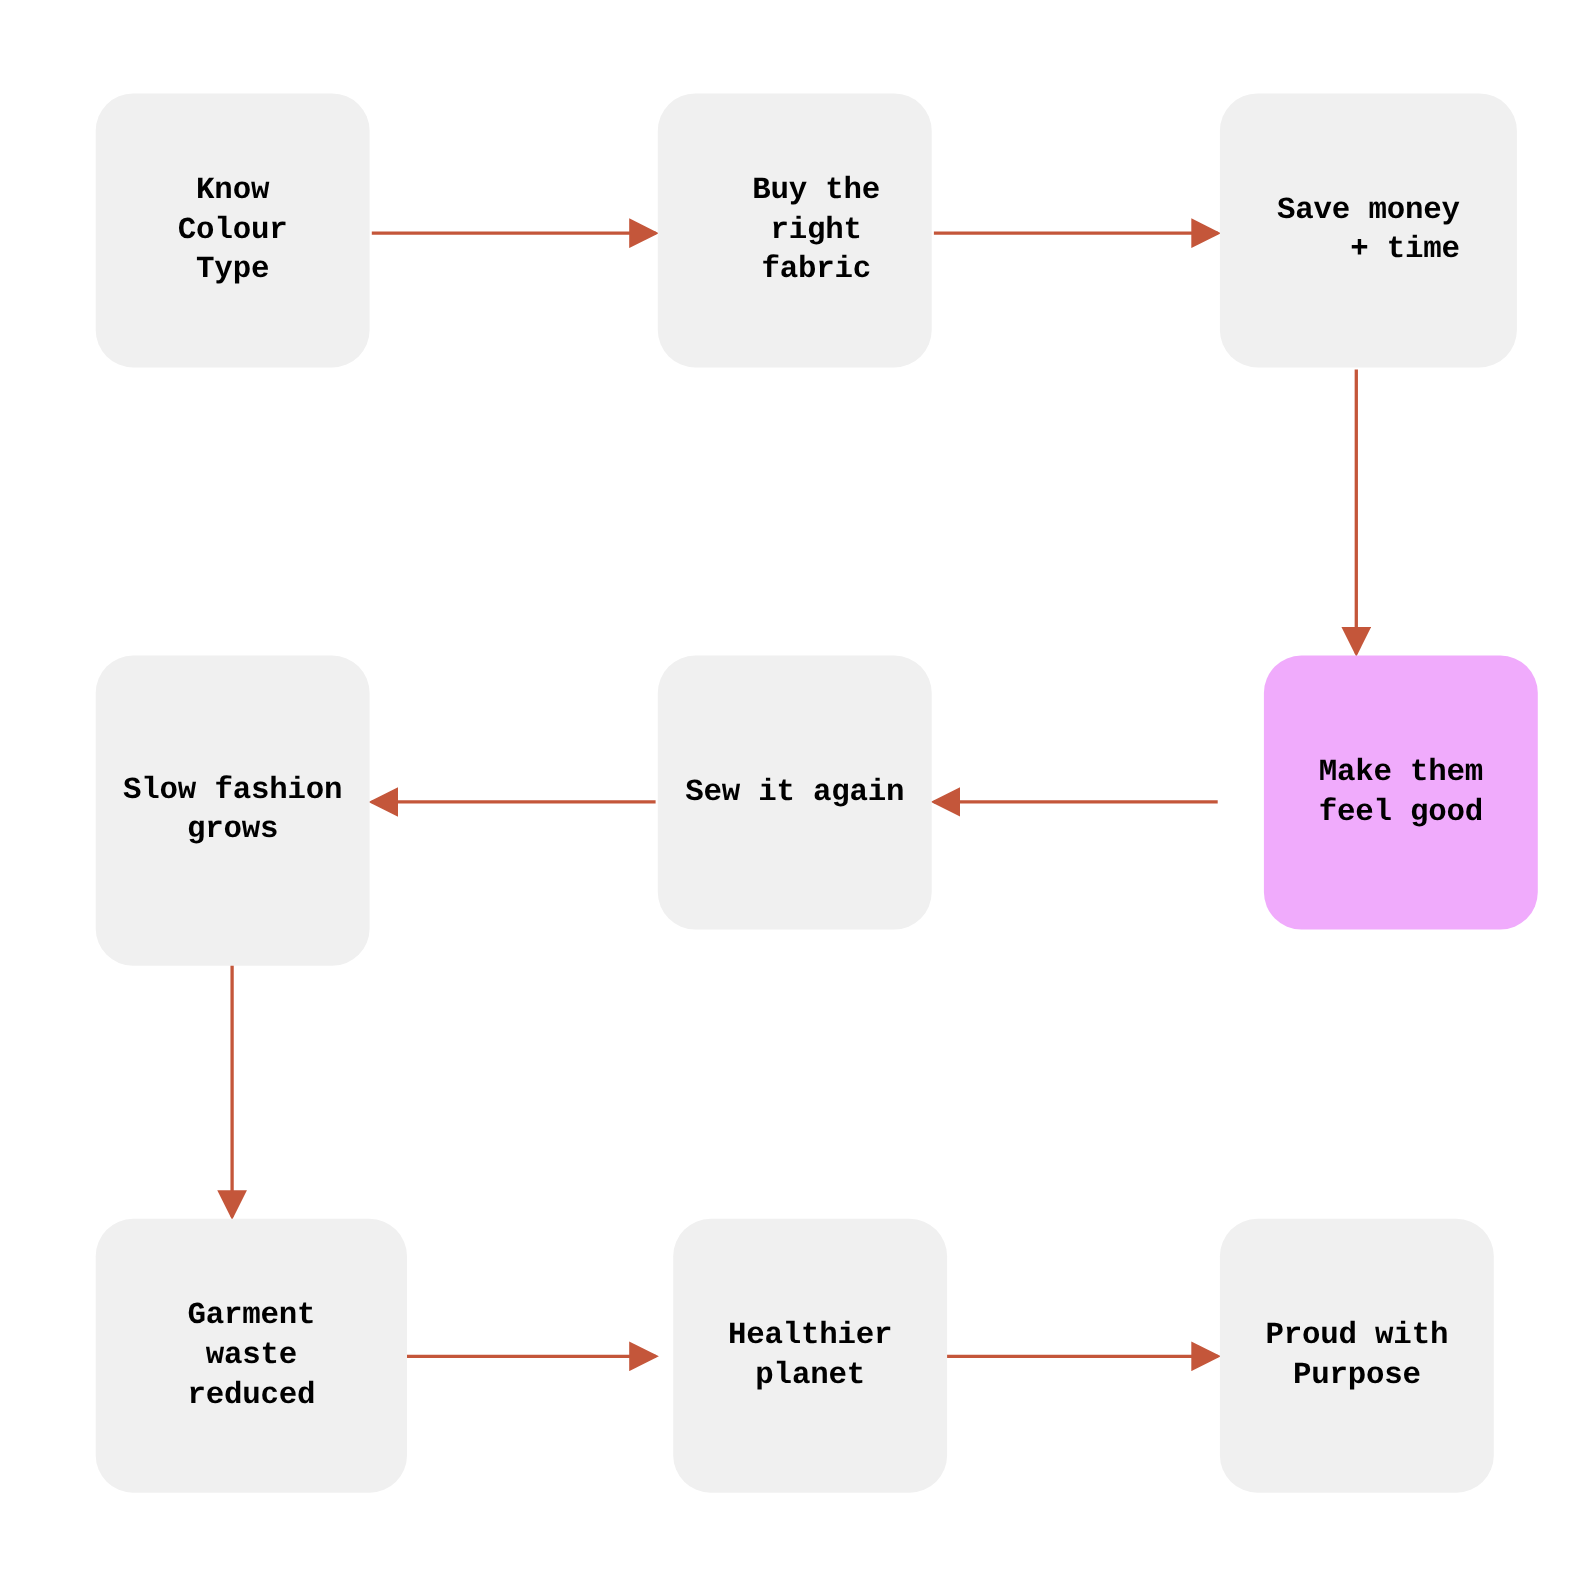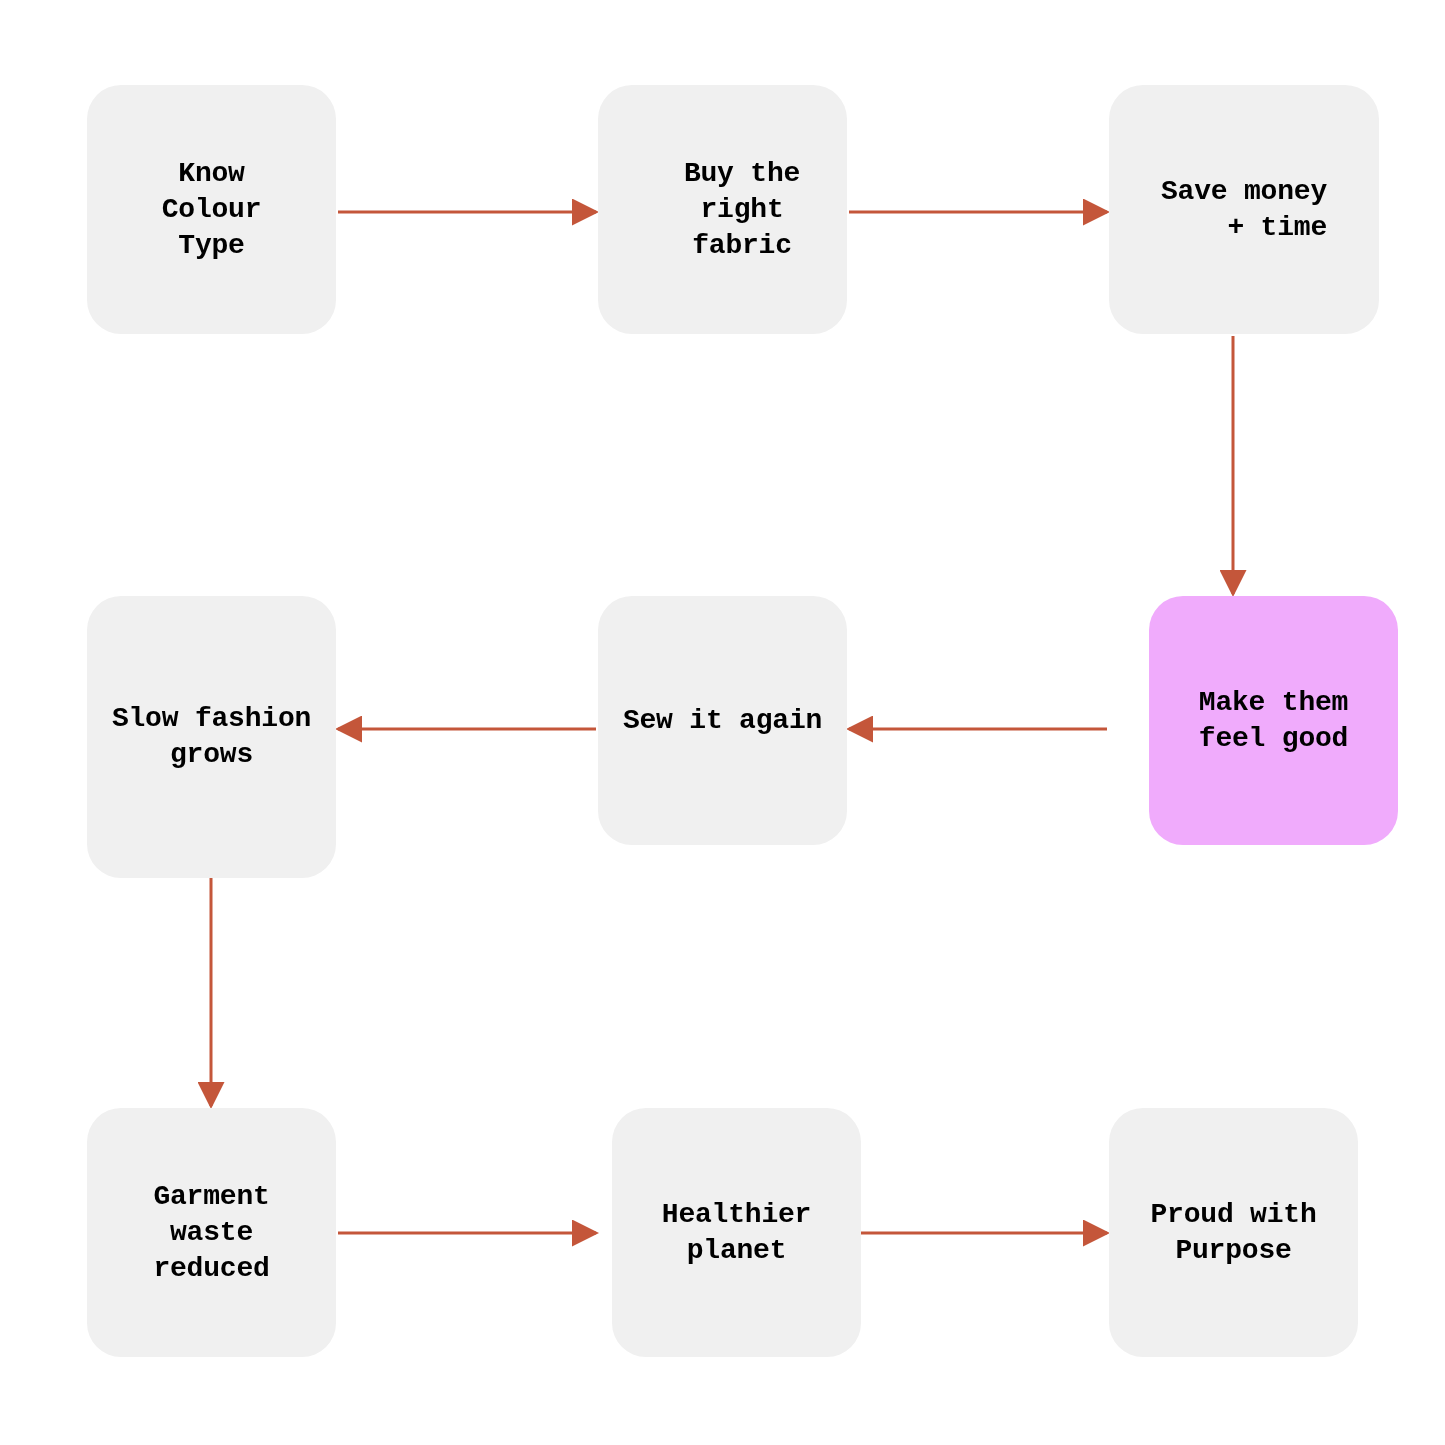--- a/index.html
+++ b/index.html
@@ -85,21 +85,21 @@
         <span class="node-label" style="color: rgb(0, 0, 0);">Slow fashion
 grows</span>
       </div>
       <div class="node" style="left: 598px; top: 596px; width: 249px; height: 249px; background: rgb(240, 240, 240);">
         <span class="node-label" style="color: rgb(0, 0, 0); text-align: right;">Sew it again</span>
       </div>
       <div class="node" style="left: 1109px; top: 596px; width: 249px; height: 249px; background: #f0abfc; margin-left: 40px;">
         <span class="node-label" style="color: rgb(0, 0, 0);">Make them
 feel good</span>
       </div>
-      <div class="node" style="left: 87px; top: 1108px; width: 249px; height: 249px; background: rgb(240, 240, 240);">
+      <div class="node" style="left: 87px; top: 1108px; width: 283px; height: 249px; background: rgb(240, 240, 240);">
         <span class="node-label" style="color: rgb(0, 0, 0);">Garment
 waste
 reduced</span>
       </div>
       <div class="node" style="left: 612px; top: 1108px; width: 249px; height: 249px; background: rgb(240, 240, 240);">
         <span class="node-label" style="color: rgb(0, 0, 0);">Healthier
 planet</span>
       </div>
       <div class="node" style="left: 1109px; top: 1108px; width: 249px; height: 249px; background: rgb(240, 240, 240);">
         <span class="node-label" style="color: rgb(0, 0, 0);">Proud with

